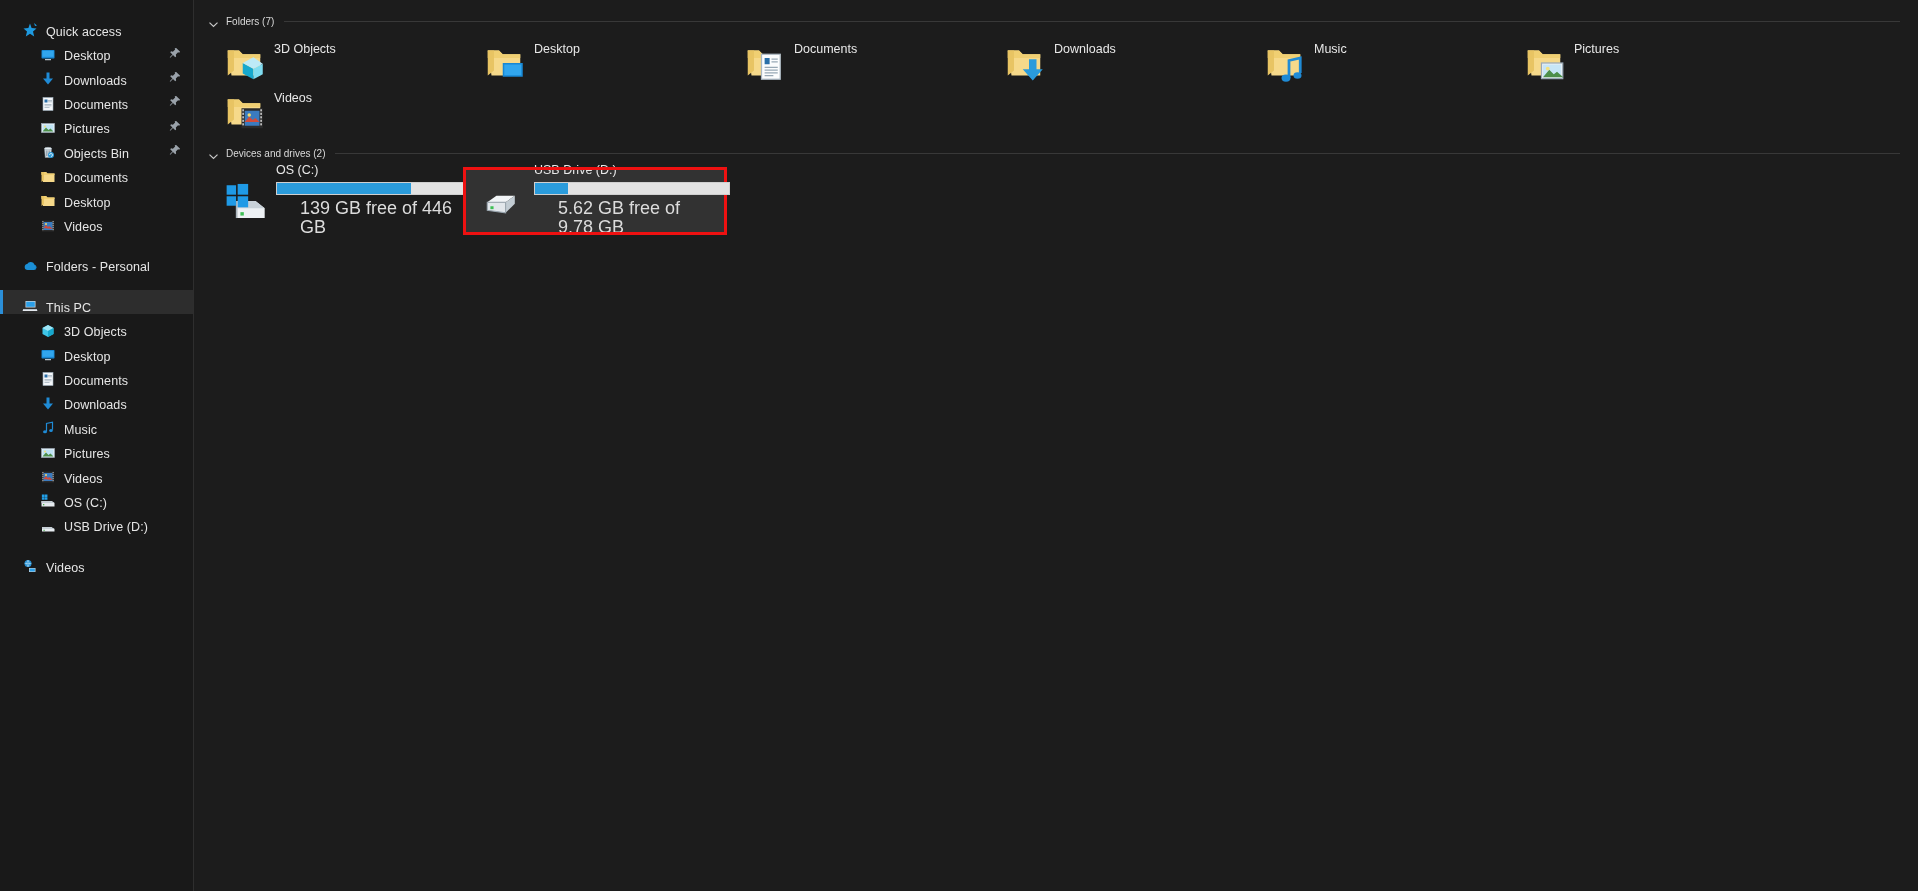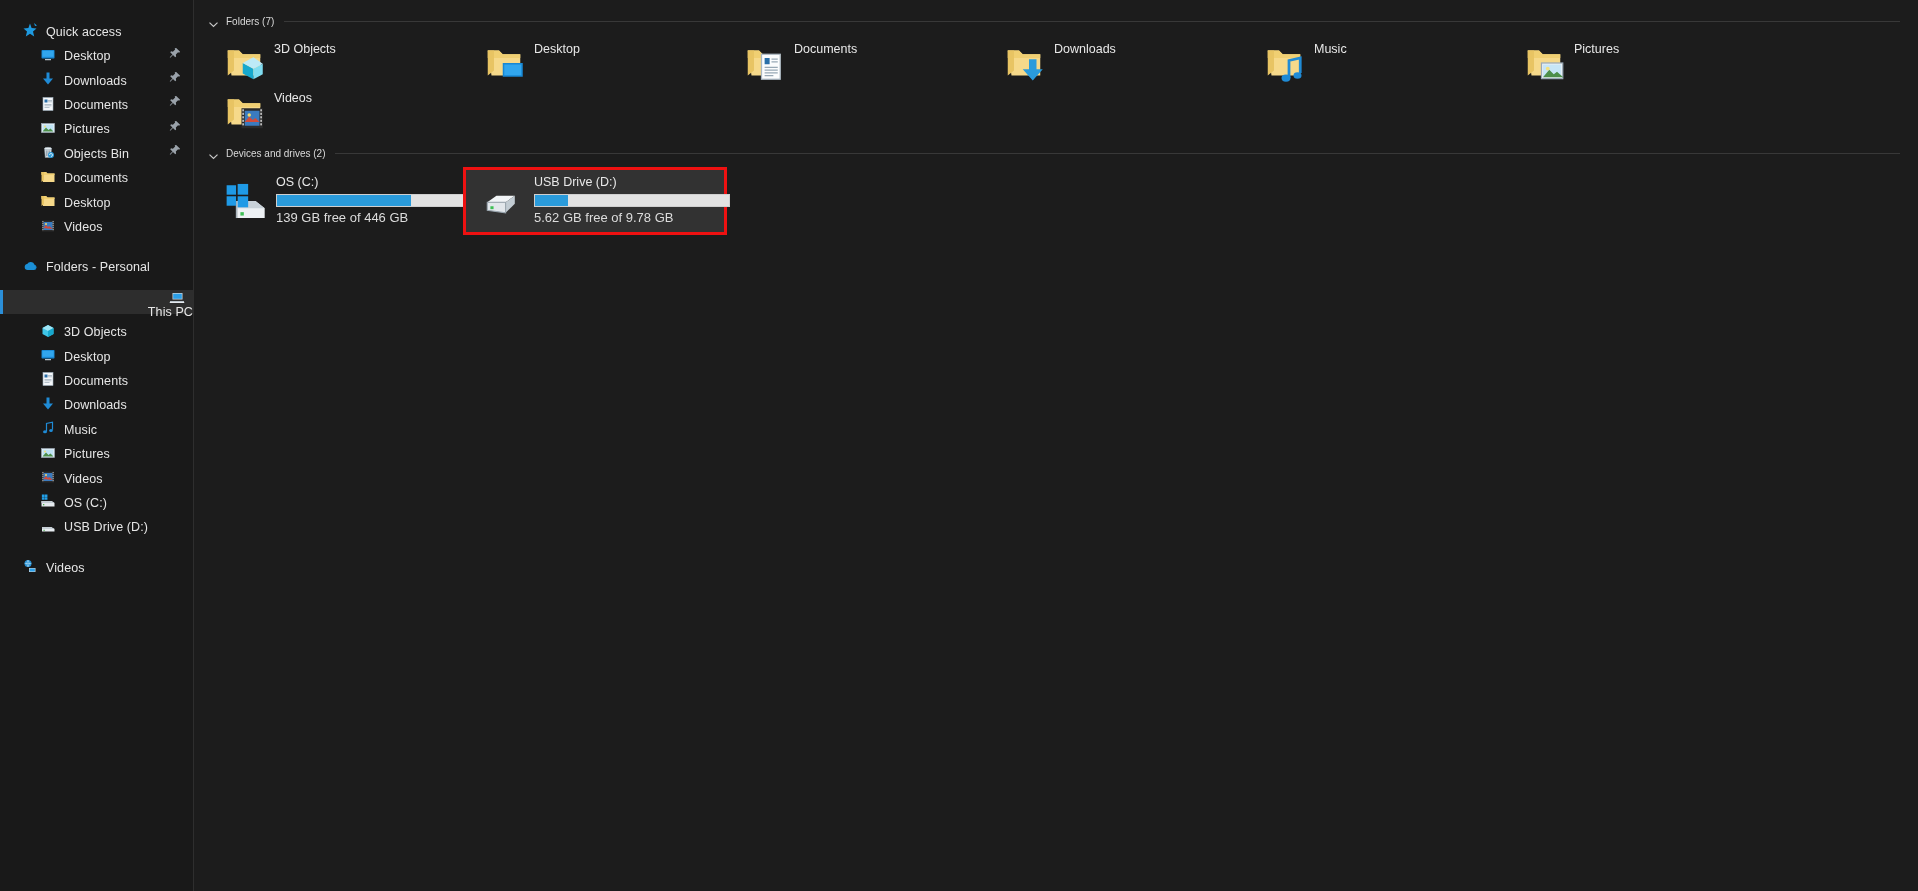--- a/index.html
+++ b/index.html
@@ -36,21 +36,21 @@
     position: relative;
   }
   .nav-row .lbl {
     font-size: 12.5px;
     color: #e6e6e6;
     letter-spacing: .1px;
     line-height: 1;
   }
   .nav-row.depth0 { padding-left: 22px; }
   .nav-row.depth1 { padding-left: 40px; }
-  .nav-row.selected { background: #2d2d2d; flex-direction: column; }
+  .nav-row.selected { background: #2d2d2d; }
   .nav-row.selected::before {
     content: ""; position: absolute; left: 0; top: 0; bottom: 0;
     width: 3px; background: #2b8fd8;
   }
   .pin {
     position: absolute; right: 12px; top: 50%;
     transform: translateY(-50%);
     width: 12px; height: 12px;
   }
   .grp-gap { height: 16px; }
@@ -110,21 +110,21 @@
   .drive-item .dico { width: 42px; height: 42px; flex: 0 0 42px; margin-right: 10px; }
   .drive-body { flex: 1 1 auto; min-width: 0; }
   .drive-name { font-size: 12.5px; color: #e8e8e8; margin-bottom: 4px; line-height: 1.1; }
   .bar-track {
     width: 196px; height: 13px;
     background: #e2e2e2;
     border: 1px solid #cfcfcf;
     position: relative; overflow: hidden;
   }
   .bar-fill { height: 100%; background: #2a9bdb; }
-  .drive-free { font-size: 13px; color: #dcdcdc; margin-top: 4px; line-height: 1.1; }
+  .drive-free { font-size: 18px; color: #dcdcdc; margin-top: 4px; line-height: 1.1; margin-left: 24px; }
 </style>
 </head>
 <body>
 
 <div class="explorer">
 
   <nav class="sidebar" id="sidebar">
       <div class="nav-row depth0">
         <span class="ico"><svg viewBox="0 0 32 32" width="16" height="16">
             <path d="M16 3 l3.2 9.2 L29 13 l-7 6 2.4 10 L16 23.6 7.6 29 10 19 3 13 l9.8-.8 z" fill="#1e9ae0"></path>

